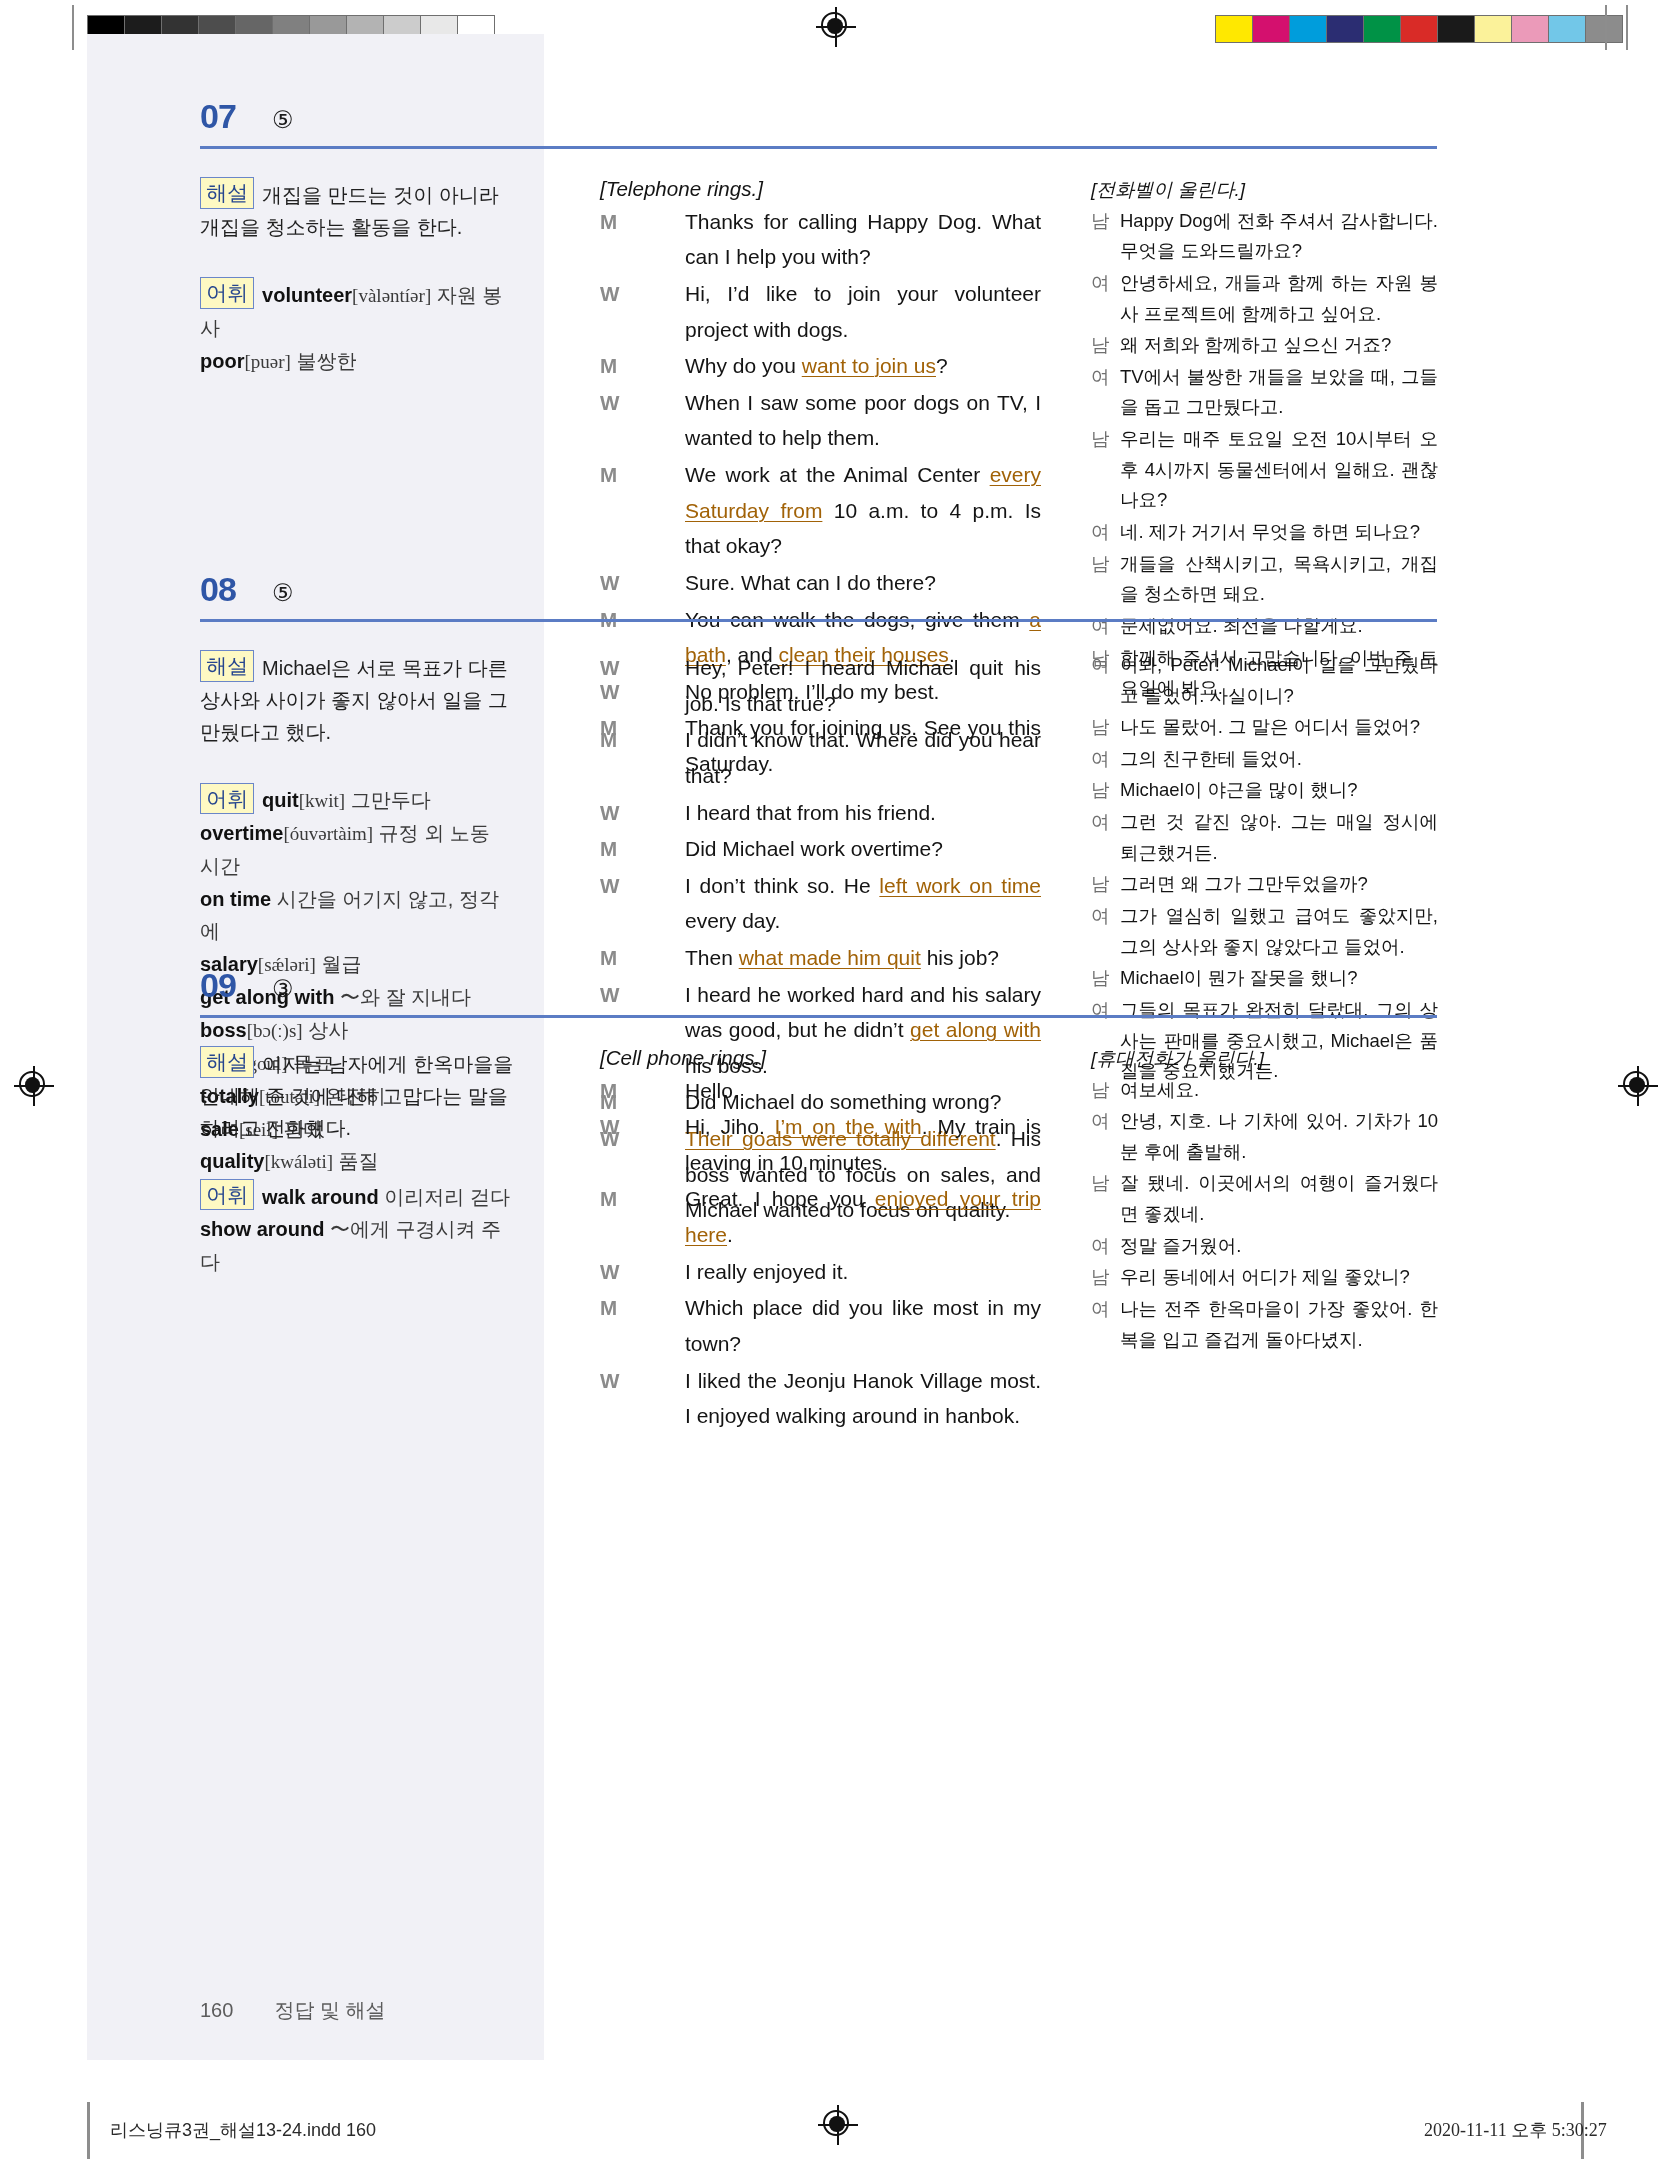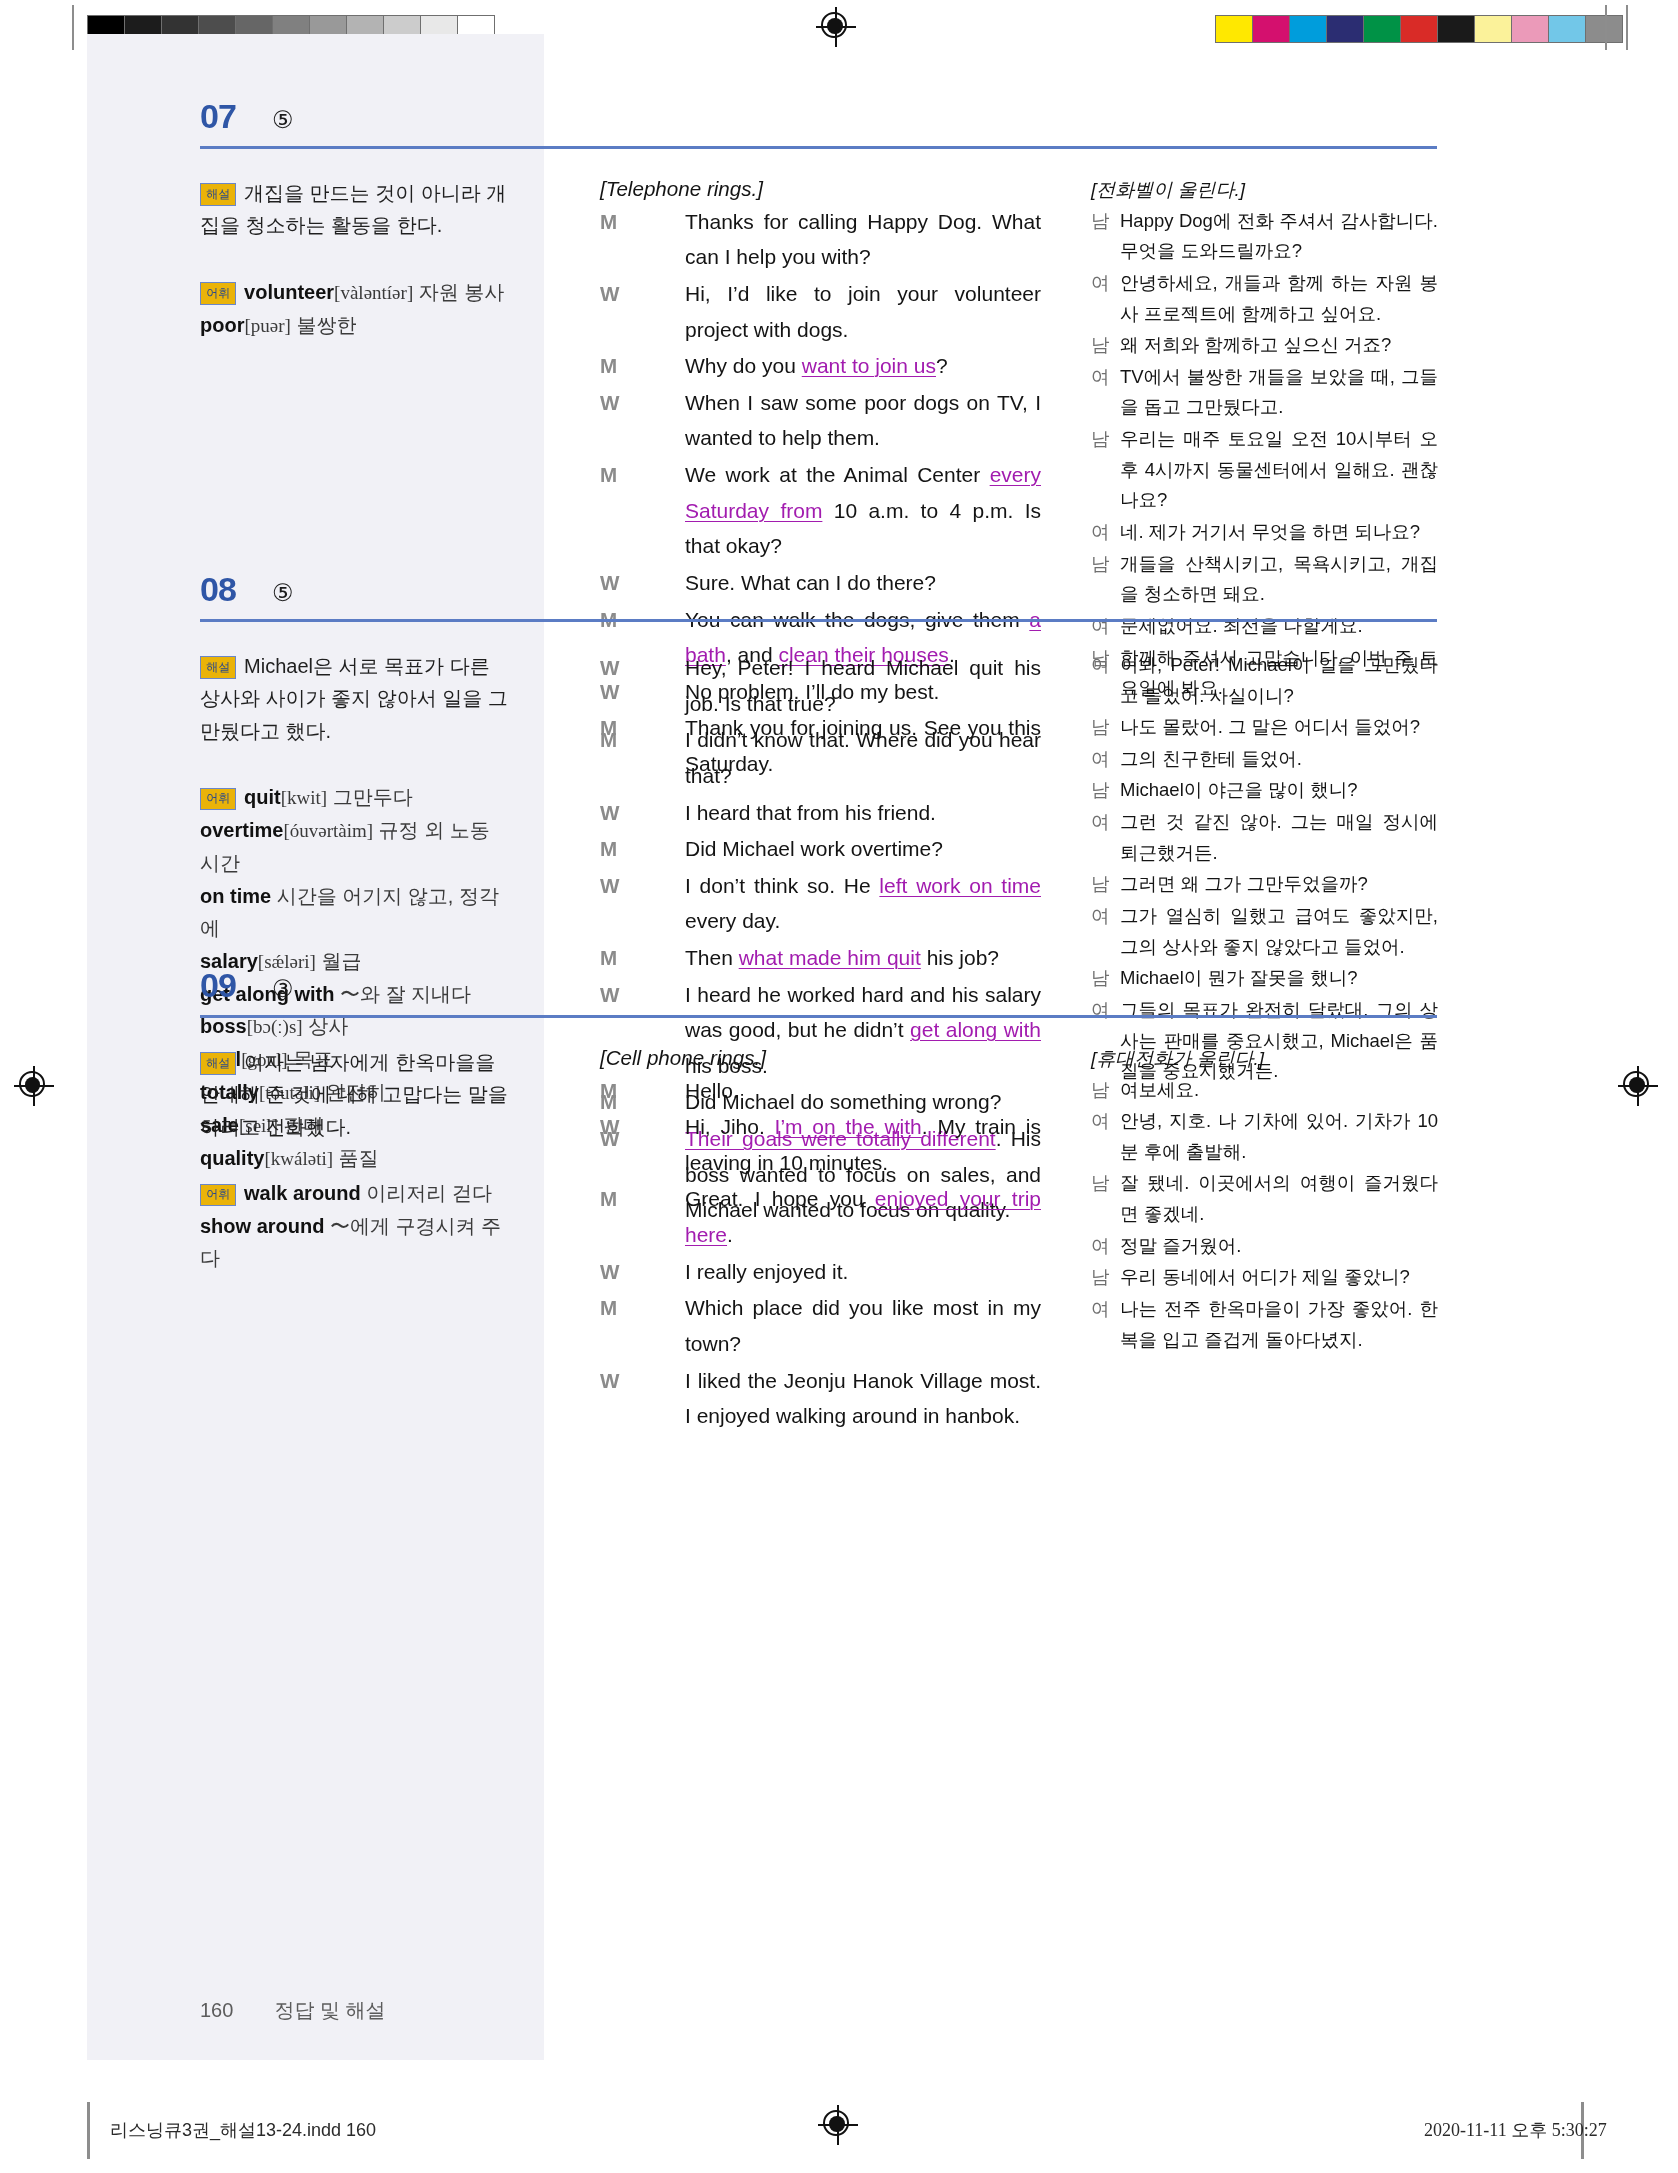--- a/index.html
+++ b/index.html
@@ -34,36 +34,36 @@
       color:#2f56a6;letter-spacing:-0.9px;}
   .sec-ans{position:absolute;left:272px;top:12px;font-size:24px;color:#1b1b1b;}
   .rule{position:absolute;left:200px;width:1237px;height:3px;background:#5b7cc4;}
 
   .cols{position:absolute;left:0;right:0;}
   .col-left{position:absolute;left:200px;width:314px;}
   .col-mid{position:absolute;left:600px;width:441px;}
   .col-right{position:absolute;left:1091px;width:347px;}
 
   .tag{display:inline-block;border:1.4px solid #6a86c8;color:#26468f;
-      font-size:12px;line-height:1;padding:3.9px 5.2px 4.7px;margin-right:7.7px;
-      vertical-align:1.7px;background:#eab308;font-weight:normal;}
+      font-size:21px;line-height:1;padding:3.9px 5.2px 4.7px;margin-right:7.7px;
+      vertical-align:1.7px;background:#fef9c3;font-weight:normal;}
   .ko-note{font-size:20px;line-height:1.62;color:#1f1f1f;}
   .vocab{font-size:20px;line-height:1.63;color:#1f1f1f;margin-top:34px;}
   .vocab .w{font-weight:bold;color:#111;}
   .ipa{font-family:"Liberation Serif","DejaVu Serif",serif;font-size:19px;color:#3a3a3a;}
   .mean{color:#3b3b3b;}
 
   .stage{font-style:italic;font-size:20.6px;color:#141414;margin-bottom:2.6px;}
   .line{display:flex;margin-bottom:0.9px;}
   .spk{width:38px;flex:0 0 38px;font-size:20.6px;font-weight:bold;color:#8b8b8b;
        line-height:1.70;}
   .utt{flex:1;font-size:21px;line-height:1.70;color:#141414;text-align:justify;
        text-justify:inter-word;}
   .col-mid .utt{hyphens:none;margin-left:47px;}
-  .kw{color:#a21caf;text-decoration:underline;text-underline-offset:2.6px;
+  .kw{color:#a16207;text-decoration:underline;text-underline-offset:2.6px;
       text-decoration-thickness:1.4px;}
 
   .col-right .stage{font-size:19px;}
   .col-right .spk{width:29px;flex:0 0 29px;font-size:18.5px;font-weight:normal;
       color:#6f6f6f;line-height:1.66;}
   .col-right .utt{font-size:18.5px;line-height:1.66;}
 
   .footer{position:absolute;left:200px;top:1963px;font-size:20px;color:#5c5c5c;}
   .footer .pg{margin-right:41px;}
 

